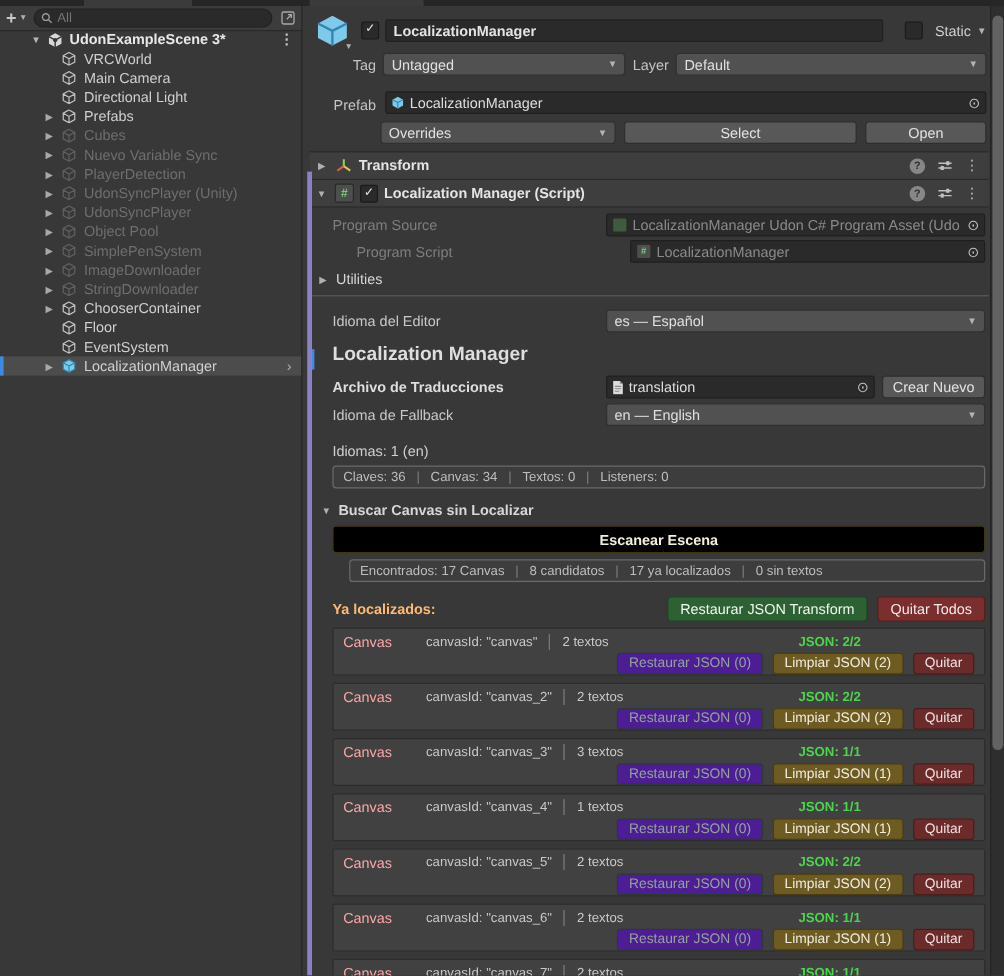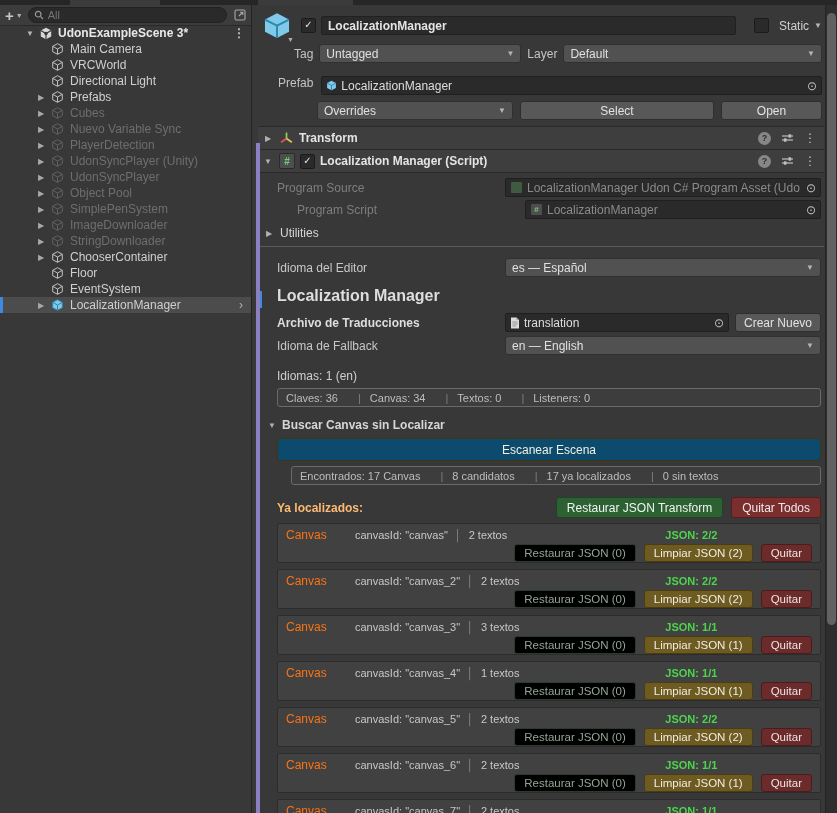--- a/index.html
+++ b/index.html
@@ -55,21 +55,21 @@
        display:flex;align-items:center;padding:0 6px;font-size:12px;font-weight:bold;color:#e4e4e4;}
   .static-grp{display:flex;align-items:center;margin-left:9px;gap:5px;}
   .static-grp .slabel{font-size:12px;color:#cfcfcf;}
   .dd-caret{font-size:8px;color:#b4b4b4;}
   .tagbar{display:flex;align-items:center;margin:5px 2px 0 36px;gap:6px;font-size:12px;color:#c4c4c4;}
   .dropdown{height:17px;background:#515151;border:1px solid #303030;border-radius:3px;display:flex;align-items:center;
        padding:0 6px;font-size:12px;color:#e0e0e0;justify-content:space-between;gap:6px;}
   .dd-tag{width:188px;}
   .dd-layer{flex:1;}
   .tagbar .laylab{margin-left:0;}
-  .prefabbar{display:flex;align-items:flex-start;margin:13px 2px 0 20px;gap:8px;font-size:12px;color:#c4c4c4;}
+  .prefabbar{display:flex;align-items:flex-end;margin:13px 2px 0 20px;gap:8px;font-size:12px;color:#c4c4c4;}
   .objfield{height:17px;background:#2a2a2a;border:1px solid #1f1f1f;border-radius:2px;display:flex;align-items:center;
        padding:0 4px;font-size:12px;color:#dedede;flex:1;white-space:nowrap;overflow:hidden;gap:4px;}
   .objfield .picker{margin-left:auto;color:#bdbdbd;font-size:12px;flex:none;}
   .mini-ico{width:11px;height:11px;flex:none;border-radius:2px;display:inline-flex;align-items:center;justify-content:center;font-size:8px;font-weight:bold;}
   .ico-prefab-sm svg{width:11px;height:11px;}
   .btnrow{display:flex;align-items:center;margin:6px 2px 0 59px;gap:7px;}
   .ubtn{height:17px;background:#585858;border:1px solid #2e2e2e;border-radius:3px;color:#e2e2e2;font-size:12px;
        display:flex;align-items:center;justify-content:center;padding:0 8px;font-family:"Liberation Sans",sans-serif;}
   .dd-overrides{width:182px;}
   .btn-select{width:176px;}
@@ -92,41 +92,41 @@
   .prow .plabel.bold{font-weight:bold;color:#dedede;}
   .prow .objfield.dim{color:#8a8a8a;}
   .prow .dropdown.val{flex:1;}
   .foldrow{display:flex;align-items:center;margin:7px 0 0 8px;gap:4px;font-size:12px;color:#d6d6d6;}
   .foldrow .fold{font-size:8px;color:#b0b0b0;width:10px;}
   .foldrow.boldtxt{font-weight:bold;margin-left:10px;}
   .divider{height:1px;background:#5a5a5a;margin:6px 0 0 0;}
   .boldlabel{margin:10px 0 0 19px;font-size:16px;font-weight:bold;color:#dedede;}
   .infolabel{margin:14px 0 0 19px;font-size:12px;color:#cfcfcf;}
   .helpbox{margin:5px 3px 0 19px;background:#3d3d3d;border:1px solid #6a6a6a;border-radius:3px;height:17px;
-       display:flex;align-items:center;padding:0 8px;font-size:11px;color:#bdbdbd;gap:11px;}
+       display:flex;align-items:center;padding:0 8px;font-size:11px;color:#bdbdbd;gap:0;}
   .helpbox.indent{margin-left:33px;}
   .helpbox .stat + .stat::before{content:"|";margin:0 9px;color:#7f7f7f;}
-  .scanbtn{margin:6px 3px 0 19px;height:21px;background:#0c4a6e;border:1px solid #3e3610;border-radius:3px;
-       display:flex;align-items:center;justify-content:center;font-size:12px;color:#f2efdf;}
+  .scanbtn{margin:6px 3px 0 19px;height:21px;background:#000000;border:1px solid #3e3610;border-radius:3px;
+       display:flex;align-items:center;justify-content:center;font-size:12px;color:#f2efdf;font-weight:bold;}
   .locrow{display:flex;align-items:center;margin:12px 3px 0 19px;gap:8px;}
   .locrow .loclab{font-size:12px;font-weight:bold;color:#fdba74;flex:1;}
   .pill{height:19px;border-radius:3px;display:flex;align-items:center;justify-content:center;font-size:12px;padding:0 10px;}
   .pill.green{background:#2d6133;border:1px solid #1d4423;color:#eef7ee;}
   .pill.red{background:#7a2e2e;border:1px solid #571d1d;color:#f4e8e8;}
   .cards{margin:5px 3px 0 19px;display:flex;flex-direction:column;gap:6px;}
   .card{height:40px;background:#414141;border:1px solid #2c2c2c;border-radius:2px;position:relative;padding:4px 8px 0 8px;box-sizing:border-box;}
   .card-top{display:flex;align-items:center;gap:7px;}
-  .cv-name{color:#f97316;font-size:12px;flex:none;width:48px;}
+  .cv-name{color:#fca5a5;font-size:12px;flex:none;width:48px;}
   .cv-id{font-size:11px;color:#c8c8c8;margin-left:14px;}
   .cv-bar{color:#8a8a8a;font-size:11px;}
   .cv-tx{font-size:11px;color:#c8c8c8;}
   .cv-json{margin-left:auto;margin-right:18%;font-size:11px;font-weight:bold;color:#4cd44c;}
   .card-btns{display:flex;justify-content:flex-end;gap:8px;margin-top:2px;}
   .sbtn{height:16px;border-radius:3px;font-size:11.5px;display:flex;align-items:center;justify-content:center;padding:0 9px;}
-  .sbtn.restore{background:#000000;border:1px solid #2c3b30;color:#93a495;margin-left:32px;}
+  .sbtn.restore{background:#4c1d95;border:1px solid #2c3b30;color:#93a495;margin-left:32px;}
   .sbtn.clean{background:#6d5b22;border:1px solid #4a3d12;color:#f0ece0;}
   .sbtn.quit{background:#6b2b2b;border:1px solid #4c1c1c;color:#f0e2e2;}
 
   .vscroll{position:absolute;right:0;top:5px;width:11px;bottom:0;background:#2e2e2e;border-left:1px solid #242424;}
   .vthumb{position:absolute;left:1px;right:1px;top:8px;height:612px;background:#626262;border-radius:5px;}
 </style>
 </head>
 <body>
 
 <div class="toptabs">
@@ -168,32 +168,32 @@
     <div>
 
     <div class="trow">
           <span class="arrow">▶</span>
           <span class="cube">
             <svg width="13" height="12" viewBox="0 0 12 12">
               <path class="c-fill" d="M6 .7 L10.8 3.3 V8.7 L6 11.3 L1.2 8.7 V3.3 Z"></path>
               <path class="c-lines" d="M6 .7 L10.8 3.3 V8.7 L6 11.3 L1.2 8.7 V3.3 Z M1.2 3.3 L6 6 L10.8 3.3 M6 6 V11.3"></path>
             </svg>
           </span>
+          <span class="tlabel">VRCWorld</span>
+
+        </div>
+        <div class="trow">
+          <span class="arrow">▶</span>
+          <span class="cube">
+            <svg width="13" height="12" viewBox="0 0 12 12">
+              <path class="c-fill" d="M6 .7 L10.8 3.3 V8.7 L6 11.3 L1.2 8.7 V3.3 Z"></path>
+              <path class="c-lines" d="M6 .7 L10.8 3.3 V8.7 L6 11.3 L1.2 8.7 V3.3 Z M1.2 3.3 L6 6 L10.8 3.3 M6 6 V11.3"></path>
+            </svg>
+          </span>
           <span class="tlabel">Main Camera</span>
-
-        </div>
-        <div class="trow">
-          <span class="arrow">▶</span>
-          <span class="cube">
-            <svg width="13" height="12" viewBox="0 0 12 12">
-              <path class="c-fill" d="M6 .7 L10.8 3.3 V8.7 L6 11.3 L1.2 8.7 V3.3 Z"></path>
-              <path class="c-lines" d="M6 .7 L10.8 3.3 V8.7 L6 11.3 L1.2 8.7 V3.3 Z M1.2 3.3 L6 6 L10.8 3.3 M6 6 V11.3"></path>
-            </svg>
-          </span>
-          <span class="tlabel">VRCWorld</span>
 
         </div>
         <div class="trow">
           <span class="arrow">▶</span>
           <span class="cube">
             <svg width="13" height="12" viewBox="0 0 12 12">
               <path class="c-fill" d="M6 .7 L10.8 3.3 V8.7 L6 11.3 L1.2 8.7 V3.3 Z"></path>
               <path class="c-lines" d="M6 .7 L10.8 3.3 V8.7 L6 11.3 L1.2 8.7 V3.3 Z M1.2 3.3 L6 6 L10.8 3.3 M6 6 V11.3"></path>
             </svg>
           </span>

